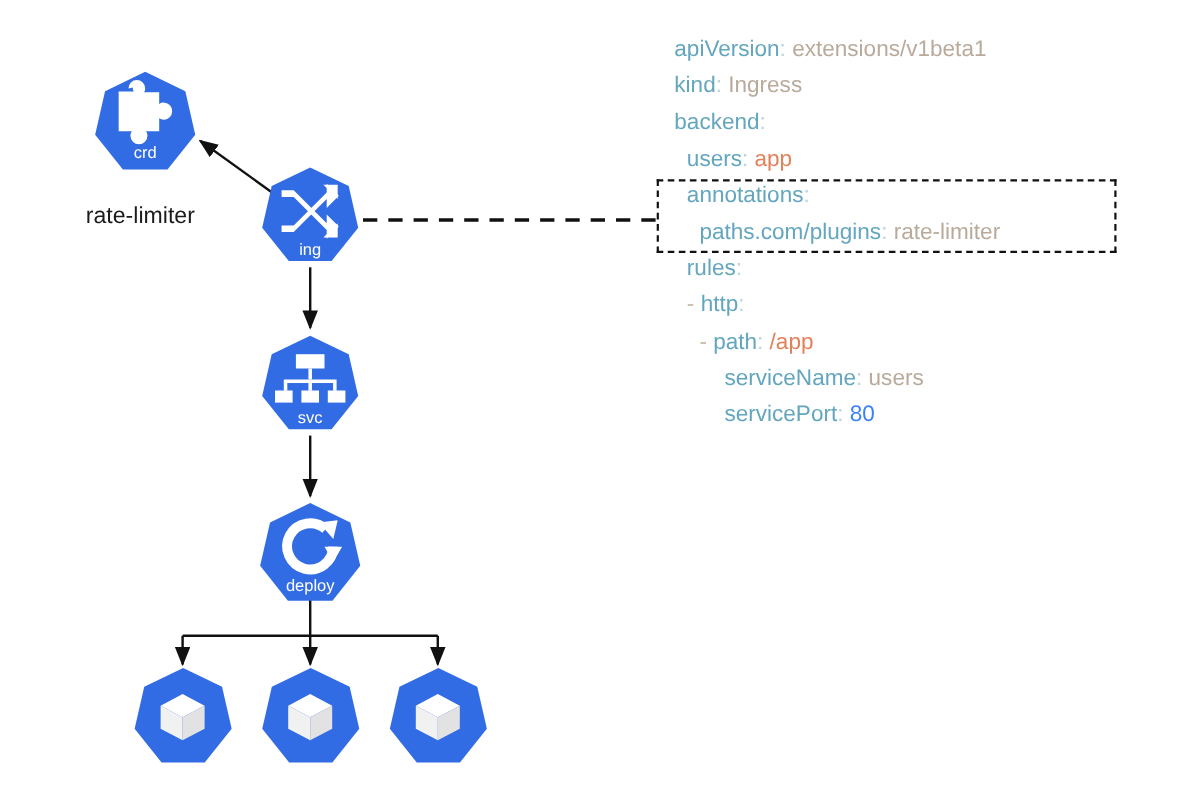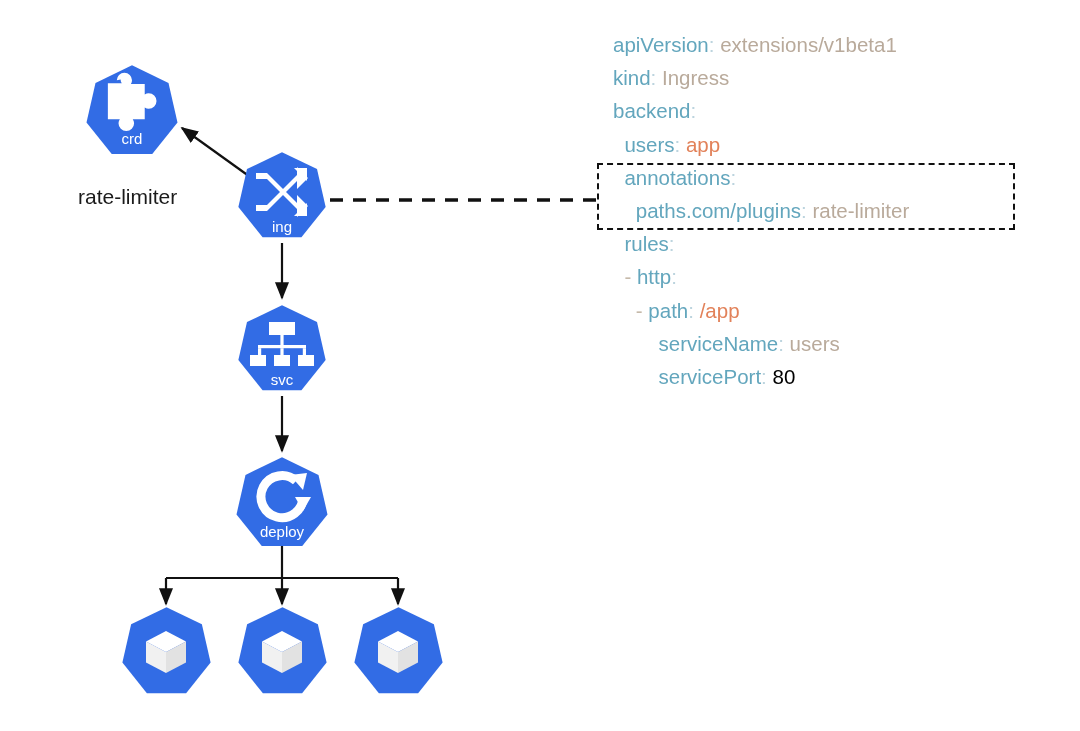--- a/index.html
+++ b/index.html
@@ -59,21 +59,21 @@
   }
   .yline {
     height: 33.2px;
     white-space: pre;
   }
   .k   { color: #63a6bd; }
   .colon { color: #bcd4de; }
   .dash { color: #c5b9a9; }
   .v-str   { color: #e2825a; }
   .v-plain { color: #b9aa9b; }
-  .v-num   { color: #000000; }
+  .v-num   { color: #3b82f6; }
 
   #annot-box {
     position: absolute;
     left: 597px;
     top: 163px;
     width: 418px;
     height: 67px;
     border: 2.5px dashed #111111;
     box-sizing: border-box;
     pointer-events: none;

